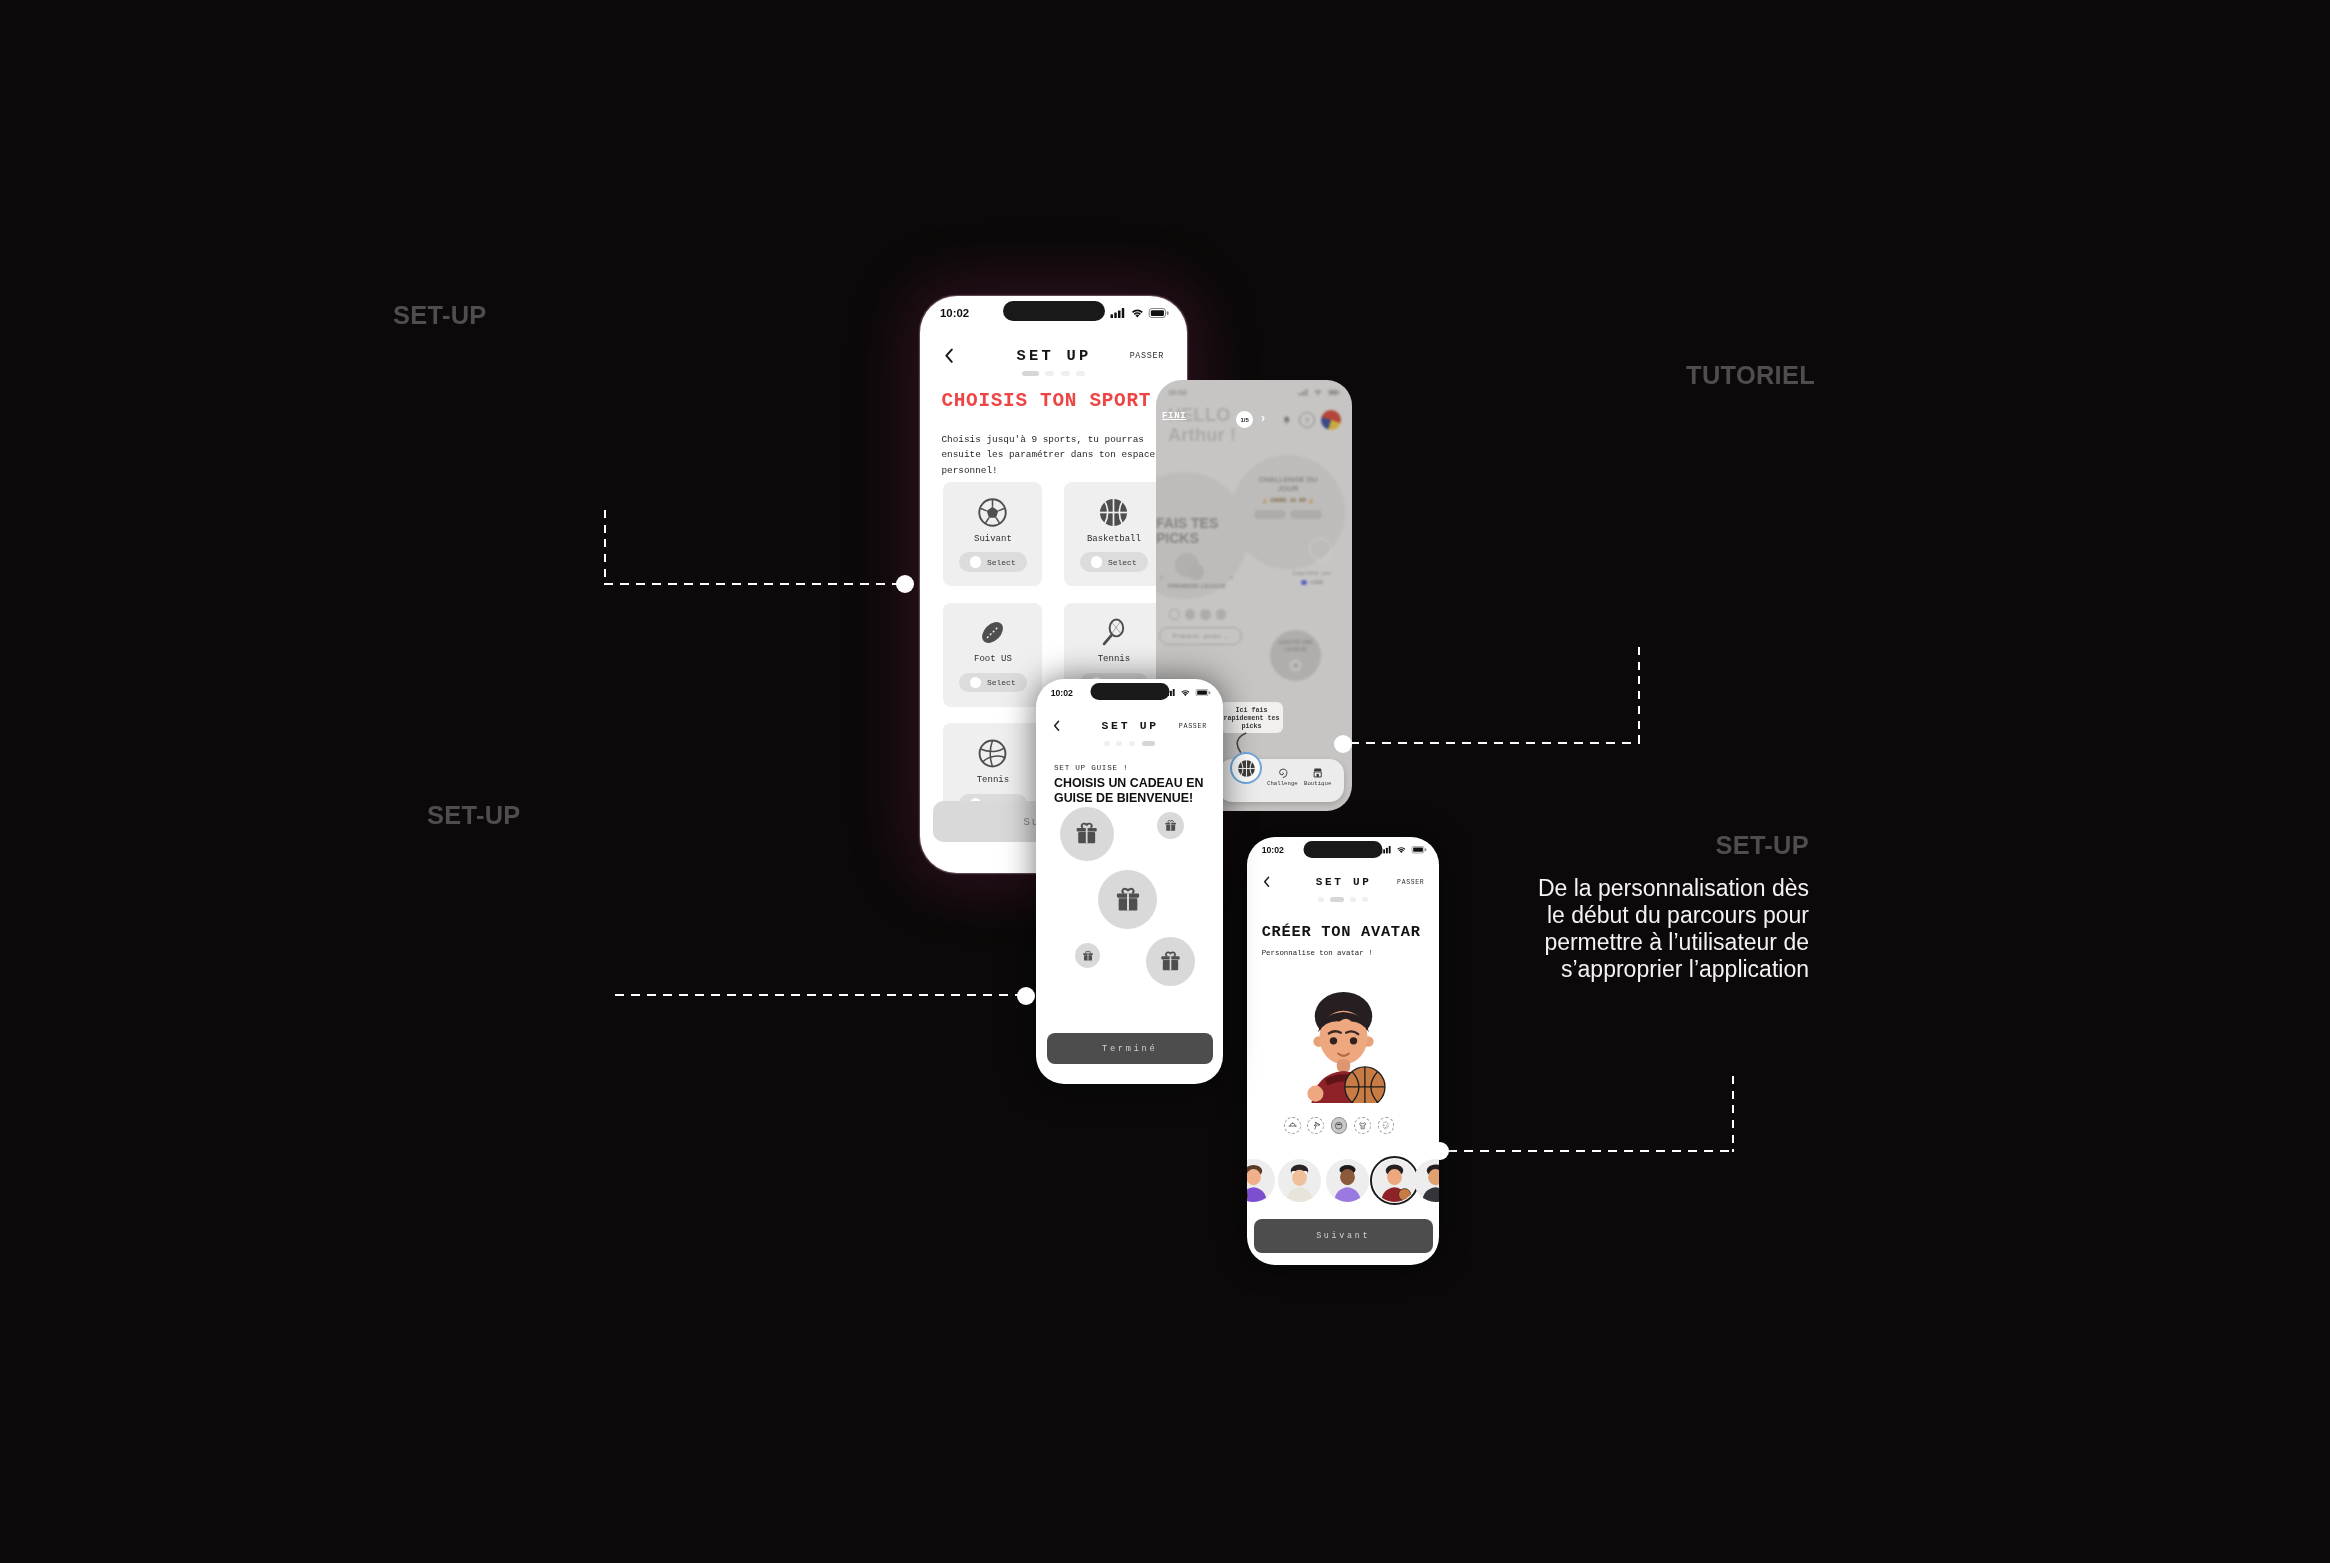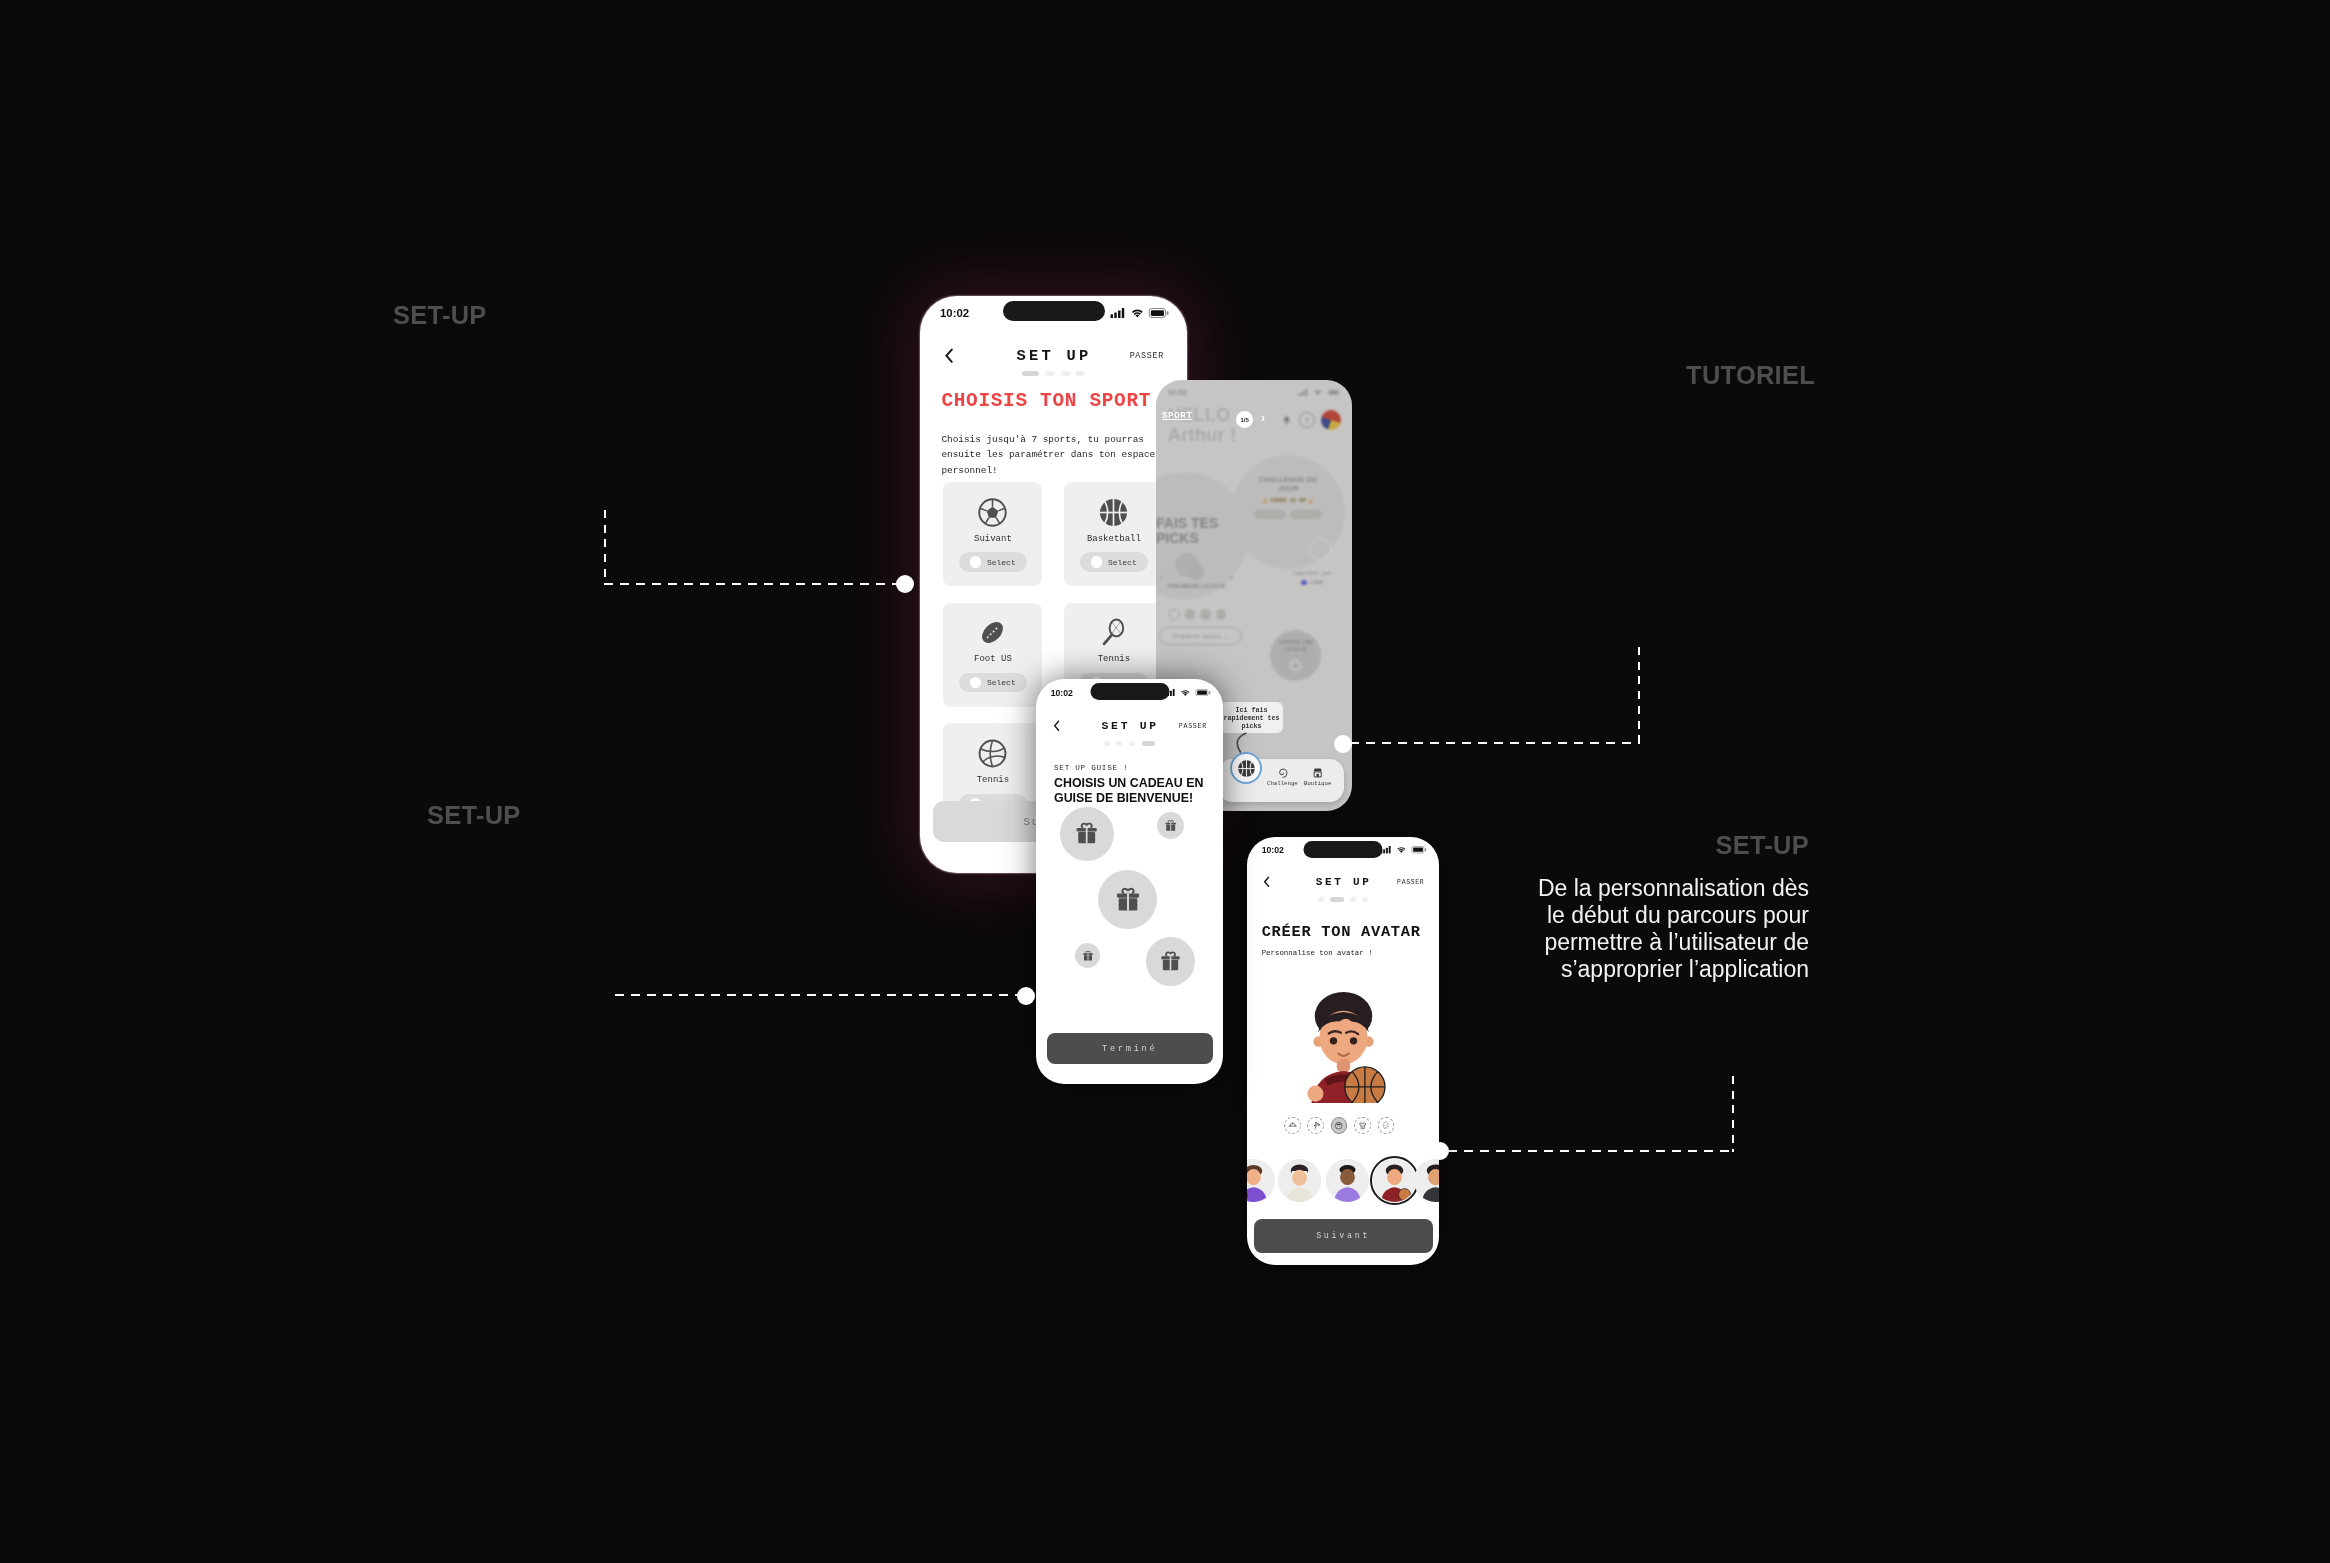--- a/index.html
+++ b/index.html
@@ -196,21 +196,21 @@
       <span class="ttl">SET UP</span>
       <a class="skiplink">PASSER</a>
     </div>
     <div class="dots">
         <span class="on"></span>
         <span></span>
         <span></span>
         <span></span>
       </div>
     <h2 id="ps-heading">CHOISIS TON SPORT</h2>
-    <p id="ps-sub">Choisis jusqu'à 7 sports, tu pourras ensuite les paramétrer dans ton espace personnel!</p>
+    <p id="ps-sub">Choisis jusqu'à 9 sports, tu pourras ensuite les paramétrer dans ton espace personnel!</p>
     <div class="cardgrid">
       <div class="sportcard">
         <i class="ic">
             <svg viewBox="0 0 48 48">
               <circle cx="24" cy="24" r="20.5" fill="none" stroke="currentColor" stroke-width="3"></circle>
               <polygon points="24,15 33,21.5 29.5,32 18.5,32 15,21.5" fill="currentColor"></polygon>
               <g stroke="currentColor" stroke-width="2.4">
                 <line x1="24" y1="15" x2="24" y2="4.5"></line>
                 <line x1="33" y1="21.5" x2="43" y2="17.5"></line>
                 <line x1="15" y1="21.5" x2="5" y2="17.5"></line>
@@ -388,21 +388,21 @@
         <span style="width:5.4px;height:5.4px;border-radius:50%;background:#5a62c2;display:inline-block"></span>
         <span style="font:700 5.7px 'Liberation Mono',monospace;color:#8b8987">+100</span>
       </div>
       <div class="gcirc" style="left:114px;top:250px;width:51px;height:51px;background:#b0aeac">
         <div class="gtxt" style="position:absolute;left:5.4px;right:5.4px;top:9.4px;font-size:5.4px;line-height:6.4px">AJOUTE UNE LEAGUE</div>
         <div style="position:absolute;left:19px;top:29px;width:13.4px;height:13.4px;border-radius:50%;background:#bebcba;display:flex;align-items:center;justify-content:center;color:#8b8987;font:700 8.7px 'Liberation Sans',sans-serif">+</div>
       </div>
     </div>
 
     <div id="pt-crisp">
-      <a id="pt-skip">SPORT</a>
+      <a id="pt-skip">FINI</a>
       <div id="pt-counter">1/5</div>
       <span id="pt-next">›</span>
 
       <div id="pt-tip">Ici fais rapidement tes picks</div>
       <svg style="position:absolute;left:75px;top:352px" width="17.4" height="21.4" viewBox="0 0 26 32">
           <path d="M22 2 C8 8 6 18 14 30" fill="none" stroke="#4a4a4a" stroke-width="2.5" stroke-linecap="round"></path>
         </svg>
 
       <div id="pt-tabbar">
         <div class="tabitem" style="left:49px;top:8px">

